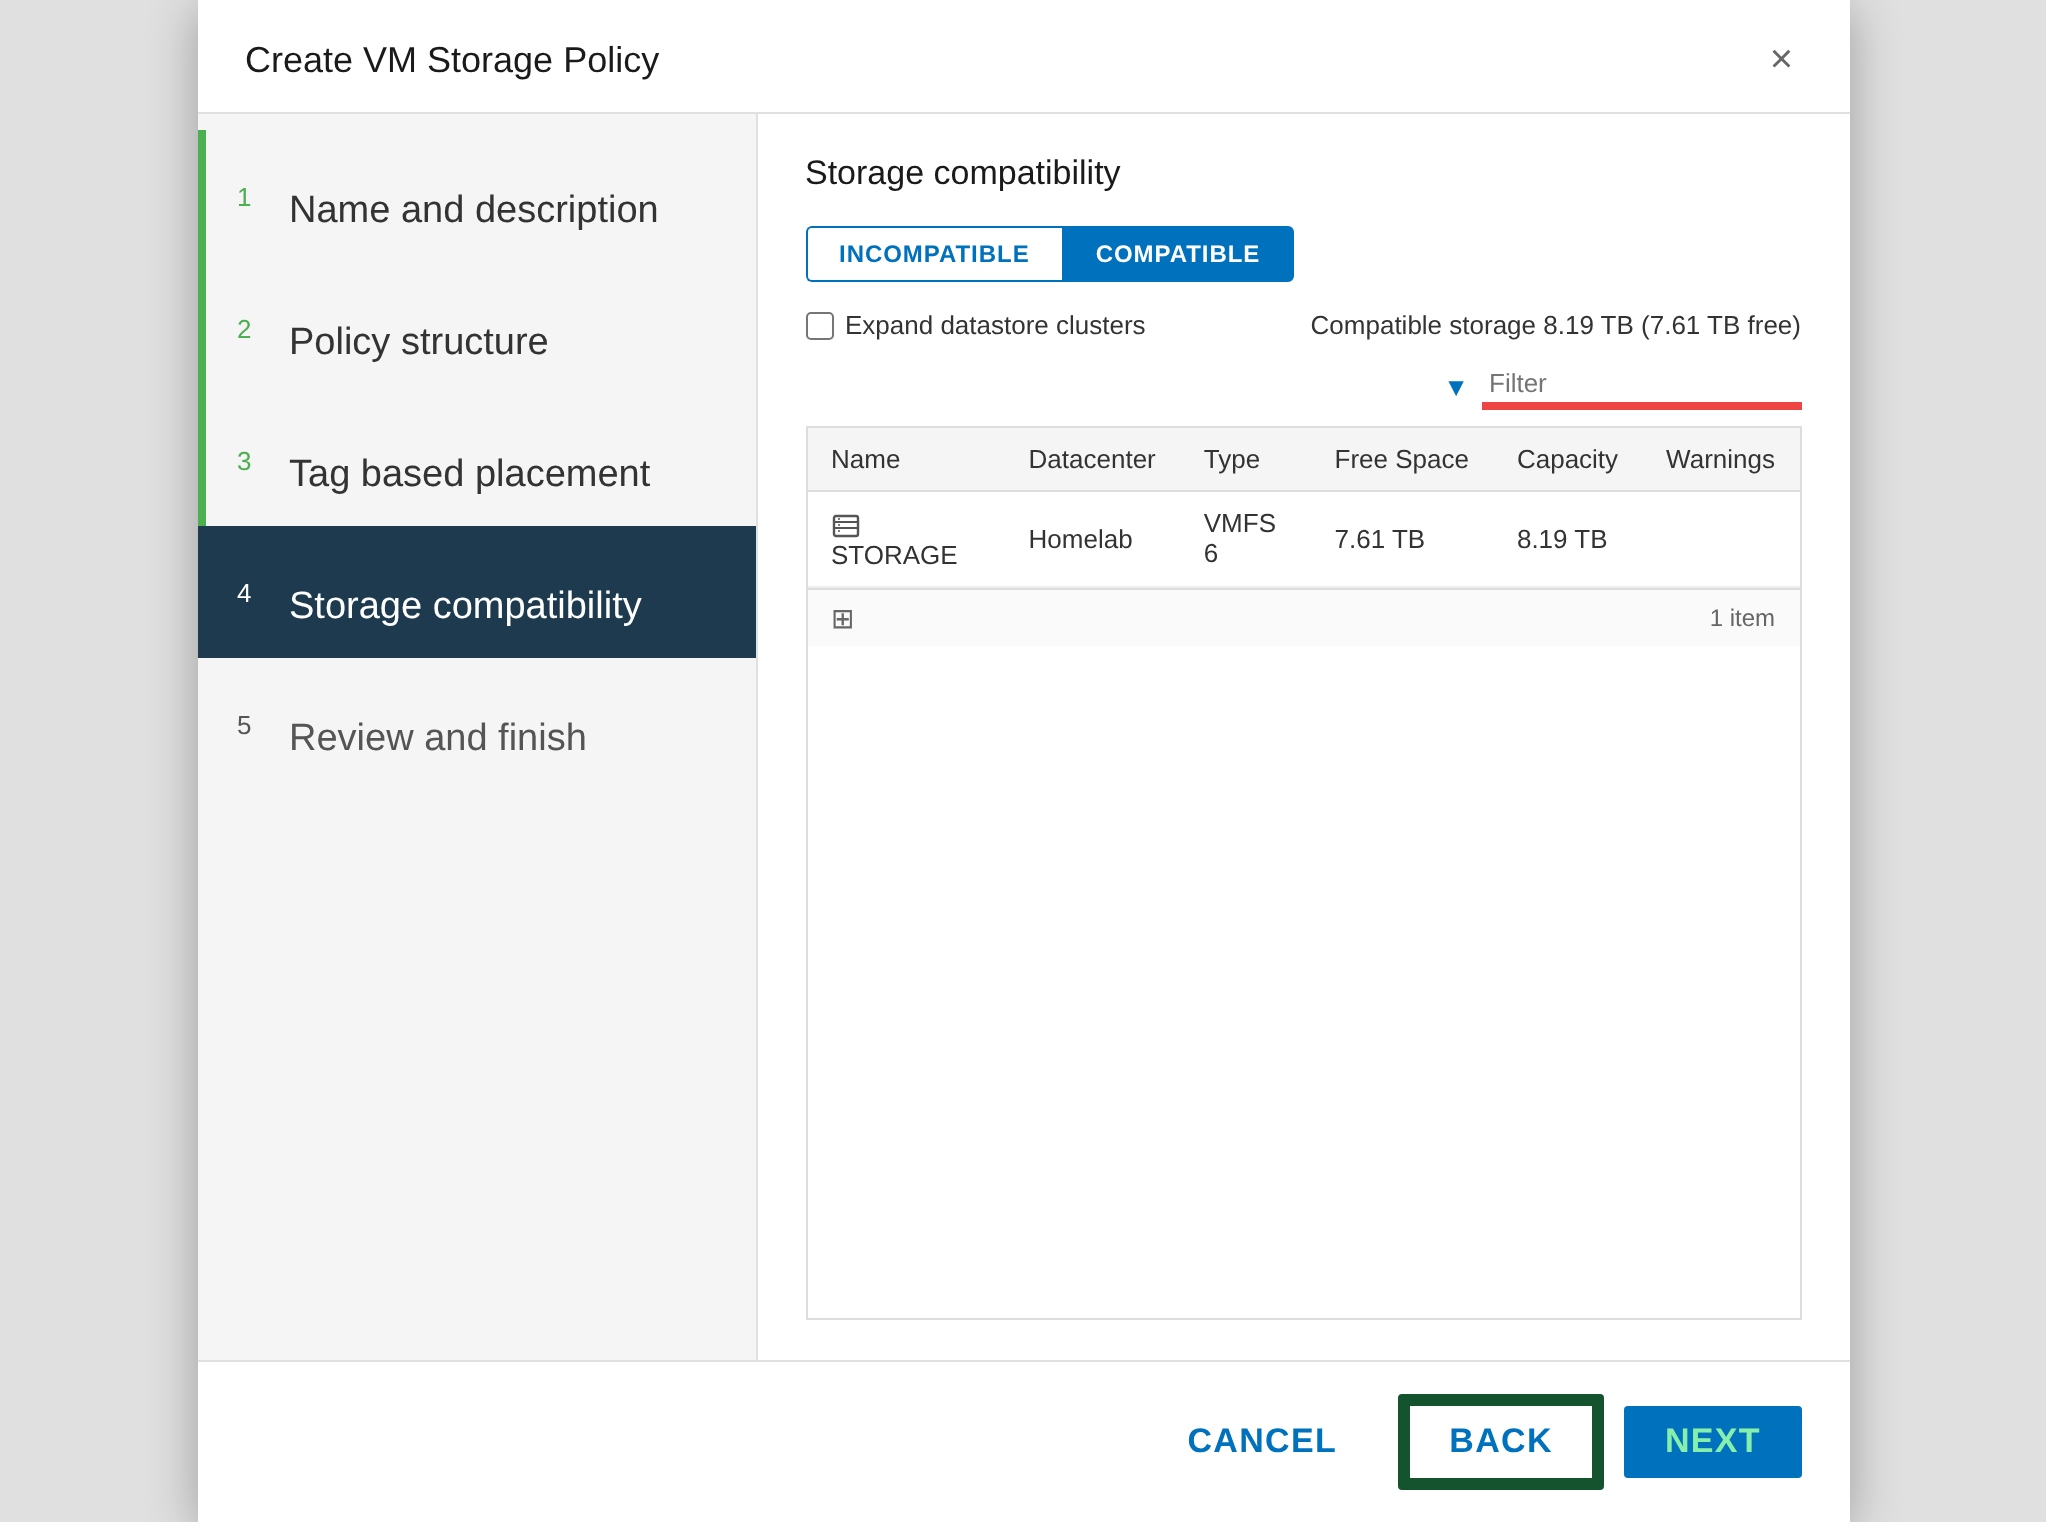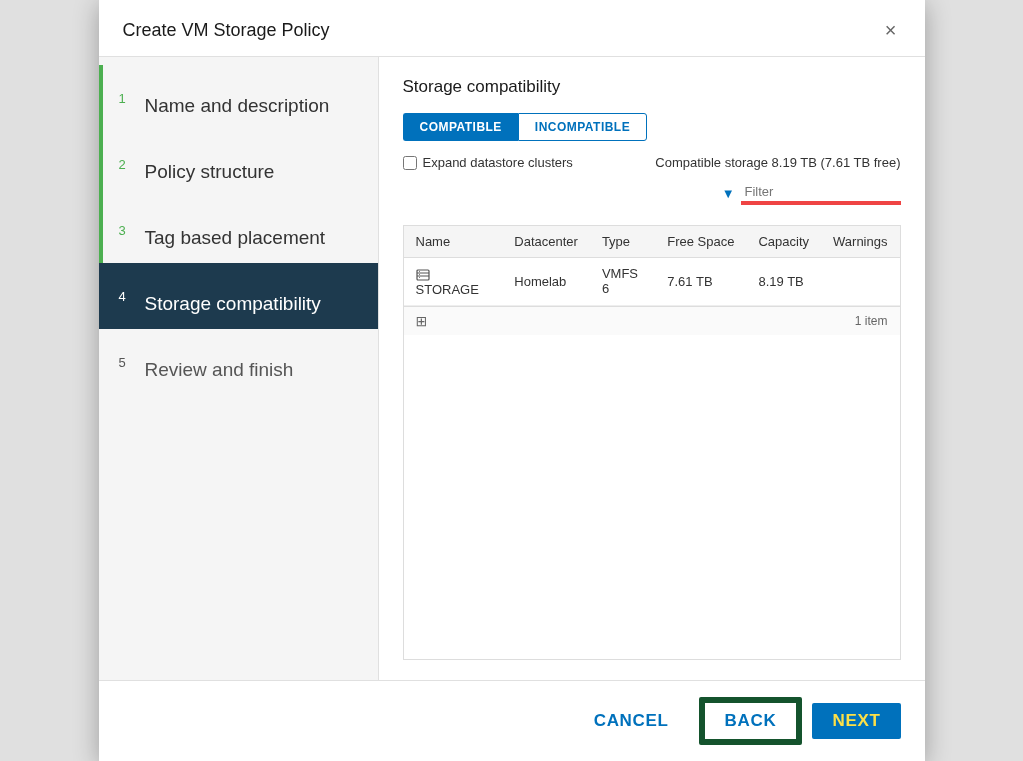--- a/index.html
+++ b/index.html
@@ -173,21 +173,21 @@
       font-size: 13px;
       padding: 2px 4px;
       width: 160px;
       color: #15803d;
       background: transparent;
     }
     .table-container {
       border: 1px solid #ddd;
       flex: 1;
       overflow: auto;
-      margin-top: 20px;
+      margin-top: 8px;
     }
     table {
       width: 100%;
       border-collapse: collapse;
       font-size: 13px;
     }
     table thead tr {
       background: #f5f5f5;
       border-bottom: 1px solid #ddd;
     }
@@ -249,21 +249,21 @@
       background: transparent;
       color: #0071bc;
     }
     .btn-back {
       background: transparent;
       color: #0071bc;
       border: 6px solid #14532d;
     }
     .btn-next {
       background: #0071bc;
-      color: #fde047;
+      color: #86efac;
     }
   </style>
 </head>
 <body>
 
 <div class="modal">
 
   <div class="modal-header">
     <span class="modal-title">Create VM Storage Policy</span>
     <button class="close-btn">×</button>
@@ -299,22 +299,22 @@
       <div class="sidebar-item">
         <span class="step-num">5</span>
         <span class="step-label">Review and finish</span>
       </div>
     </div>
 
     <div class="main-content">
       <div class="section-title">Storage compatibility</div>
 
       <div class="tab-bar">
+        <button class="tab-btn">INCOMPATIBLE</button>
         <button class="tab-btn active">COMPATIBLE</button>
-        <button class="tab-btn">INCOMPATIBLE</button>
       </div>
 
       <div class="controls-row">
         <label class="checkbox-label">
           <input type="checkbox" style="">
           <span>Expand datastore clusters</span>
         </label>
         <span class="compatible-storage-text">Compatible storage 8.19 TB (7.61 TB free)</span>
       </div>
 

